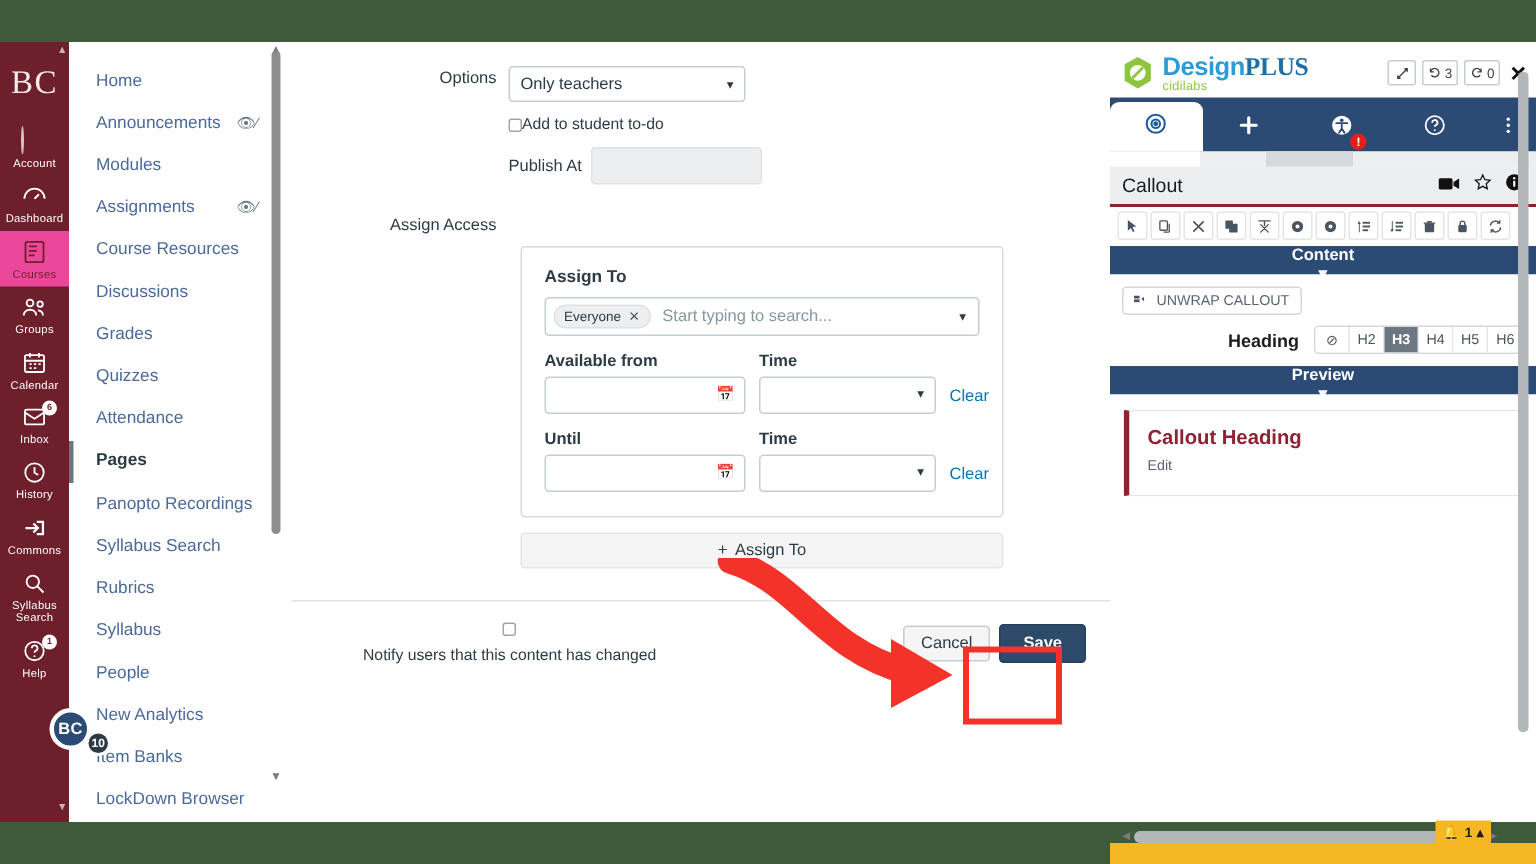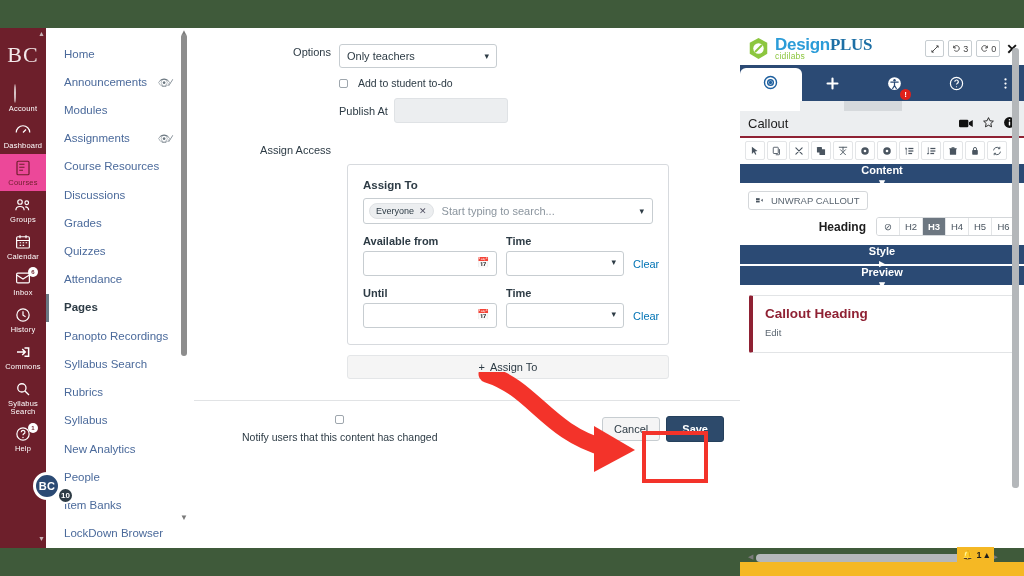--- a/index.html
+++ b/index.html
@@ -65,21 +65,21 @@
 
   .field-label { font-size:11px; color:#2d3b45; margin-bottom:4px; }
   .select-box {
     width:158px; height:24px; border:1px solid #c7cdd1; border-radius:3px;
     background:#fff; font-size:11px; color:#2d3b45;
     display:flex; align-items:center; justify-content:space-between;
     padding:0 7px;
   }
   .caret { font-size:9px; color:#2d3b45; }
   .chk { width:9px; height:9px; border:1px solid #9ea6ad; border-radius:2px; background:#fff; display:inline-block; vertical-align:-1px; }
-  .chk-row { display:flex; align-items:center; gap:10px; font-size:10.5px; color:#2d3b45; margin-top:9px; }
+  .chk-row { display:flex; align-items:center; gap:0; font-size:10.5px; color:#2d3b45; margin-top:9px; }
   .publish-row { display:flex; align-items:center; gap:6px; margin-top:9px; }
   .publish-input { width:114px; height:25px; background:#eceef0; border:1px solid #dfe2e5; border-radius:3px; }
 
   .assign-card {
     border:1px solid #d7dade; border-radius:3px; background:#fff;
     margin-left:153px; width:322px; padding:14px 15px 16px;
   }
   .assign-title { font-size:11.5px; font-weight:bold; color:#2d3b45; margin-bottom:7px; }
   .token-field {
     border:1px solid #c7cdd1; border-radius:3px; height:26px; background:#fff;
@@ -334,24 +334,24 @@
     <div class="cn-item">
         <span>Syllabus Search</span>
       </div>
     <div class="cn-item">
         <span>Rubrics</span>
       </div>
     <div class="cn-item">
         <span>Syllabus</span>
       </div>
     <div class="cn-item">
+        <span>People</span>
+      </div>
+    <div class="cn-item">
         <span>New Analytics</span>
-      </div>
-    <div class="cn-item">
-        <span>People</span>
       </div>
     <div class="cn-item">
         <span>Item Banks</span>
       </div>
     <div class="cn-item">
         <span>LockDown Browser</span>
       </div>
     <div class="cn-item"></div>
   </div>
 
@@ -664,24 +664,20 @@
           <span class="hbtn">⊘</span>
           <span class="hbtn">H2</span>
           <span class="hbtn sel">H3</span>
           <span class="hbtn">H4</span>
           <span class="hbtn">H5</span>
           <span class="hbtn">H6</span>
         </span>
       </div>
     </div>
 
-    <div class="dp-section sep">
-      <span>Style</span>
-      <span>▸</span>
-    </div>
 
     <div class="dp-section" style="margin-top:2px;">
       <span>Preview</span>
       <span>▾</span>
     </div>
 
     <div class="preview-area">
       <div class="callout-box">
         <div class="callout-h">Callout Heading</div>
         <div class="callout-e">Edit</div>

